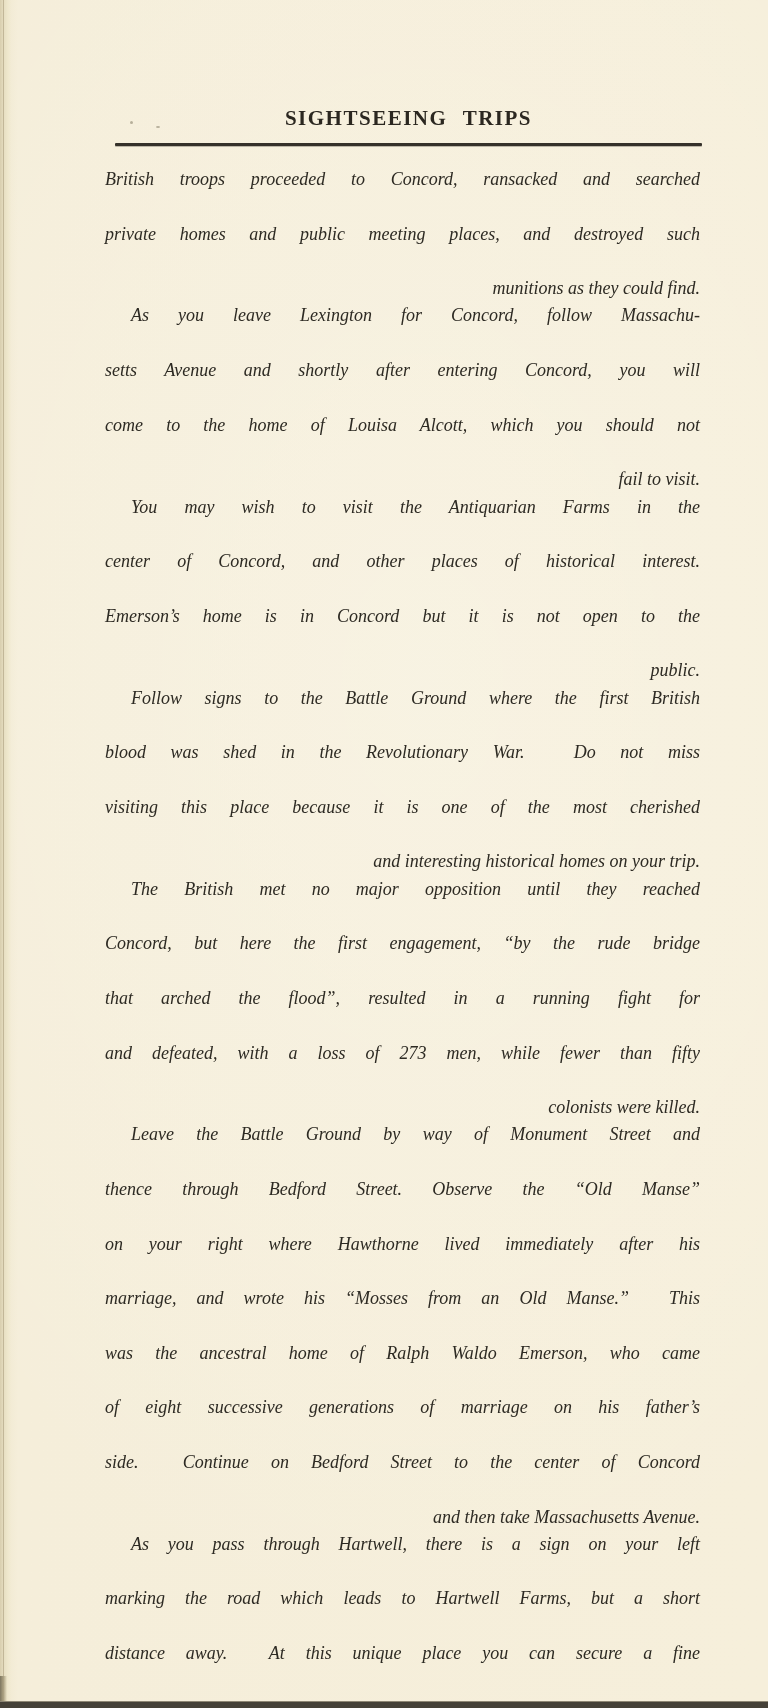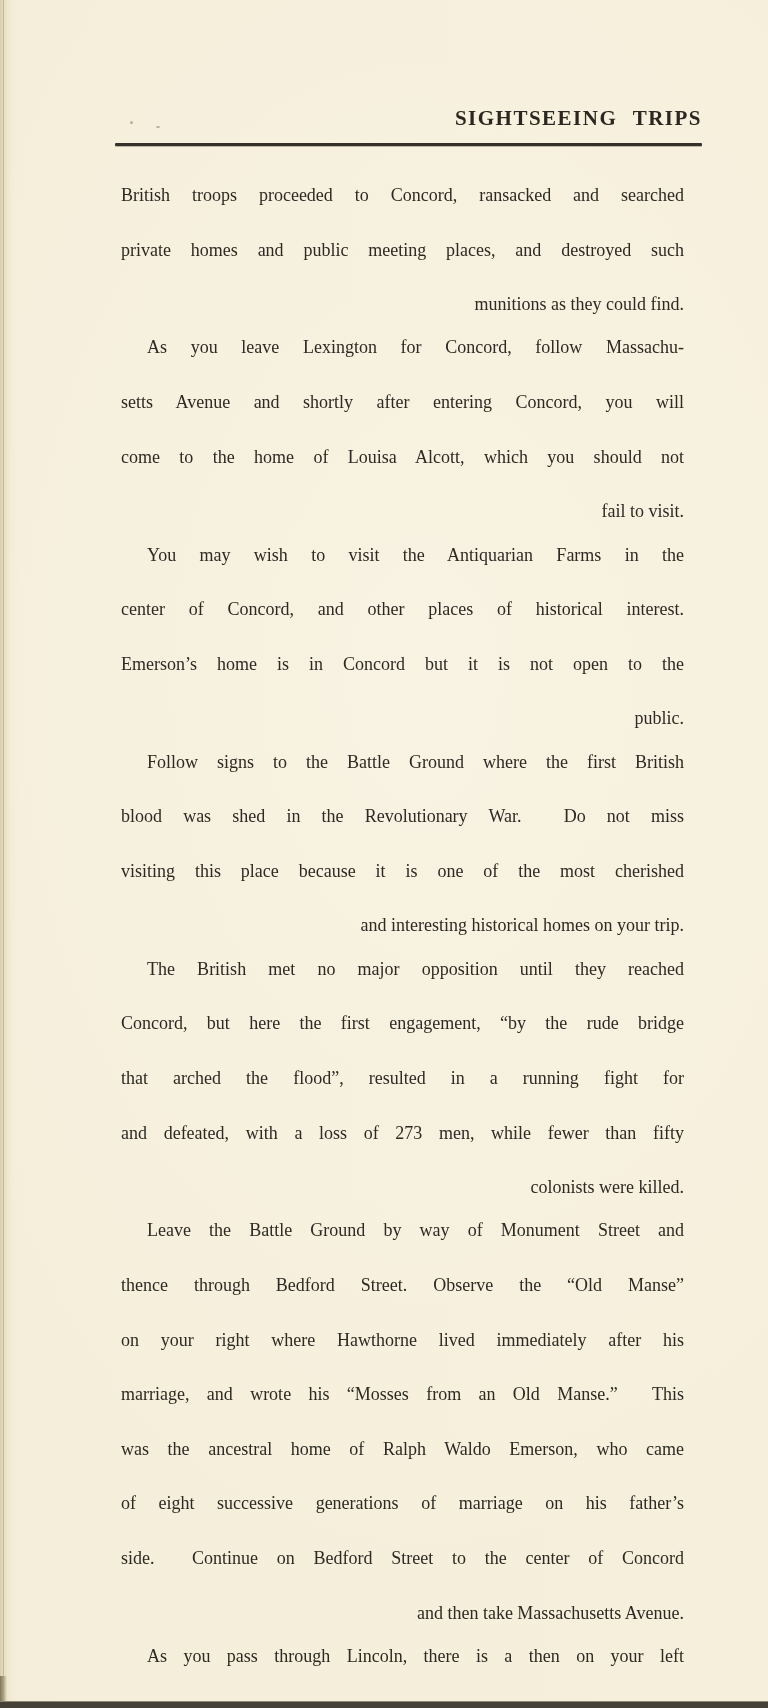--- a/index.html
+++ b/index.html
@@ -29,40 +29,40 @@
   }
   
   .scan-bar{
     position:absolute;left:0;bottom:0;width:768px;height:6px;
     background:#454138;
     border-top:1px solid #8d8673;
   }
   
   .running-head{
     position:absolute;left:115px;top:106px;width:587px;
-    text-align:right;
+    text-align:center;
     font-size:21px;font-weight:bold;
     letter-spacing:1.5px;word-spacing:9px;
     color:#2b2720;
   }
   .head-rule{
     position:absolute;left:115px;top:143px;width:587px;height:3px;
     background:#35312a;
     box-shadow:0 1px 0 rgba(53,49,42,0.30);
     border-radius:1px;
   }
   .speck{position:absolute;background:#837b66;border-radius:50%;opacity:0.55;}
   .speck.s1{left:130px;top:121px;width:3px;height:3px;}
   .speck.s2{left:156px;top:126px;width:4px;height:2px;}
   
   .page-body{
     position:absolute;left:105px;top:166px;width:595px;
     font-size:18px;line-height:27.3px;
   }
-  .block{margin:16px;}
+  .block{margin:0;font-style:italic;}
   .line{text-align:justify;}
   .paragraph .line:not(.last)::after{
     content:"";display:inline-block;width:100%;height:0;
   }
   .line.last{text-align:right;}
   .line.indent{text-indent:26px;}
 </style>
 </head>
 <body>
 
@@ -111,20 +111,20 @@
         <div class="line indent">Leave the Battle Ground by way of Monument Street and</div>
         <div class="line">thence through Bedford Street. Observe the “Old Manse”</div>
         <div class="line">on your right where Hawthorne lived immediately after his</div>
         <div class="line">marriage, and wrote his “Mosses from an Old Manse.”&nbsp; This</div>
         <div class="line">was the ancestral home of Ralph Waldo Emerson, who came</div>
         <div class="line">of eight successive generations of marriage on his father’s</div>
         <div class="line">side.&nbsp; Continue on Bedford Street to the center of Concord</div>
         <div class="line last">and then take Massachusetts Avenue.</div>
       </div>
       <div class="block paragraph">
-        <div class="line indent">As you pass through Lincoln, there is a then on your left</div>
+        <div class="line indent">As you pass through Hartwell, there is a sign on your left</div>
         <div class="line">marking the road which leads to Hartwell Farms, but a short</div>
         <div class="line">distance away.&nbsp; At this unique place you can secure a fine</div>
       </div>
     </div>
 
   <div class="scan-bar"></div>
 </div>
 
 </body></html>

